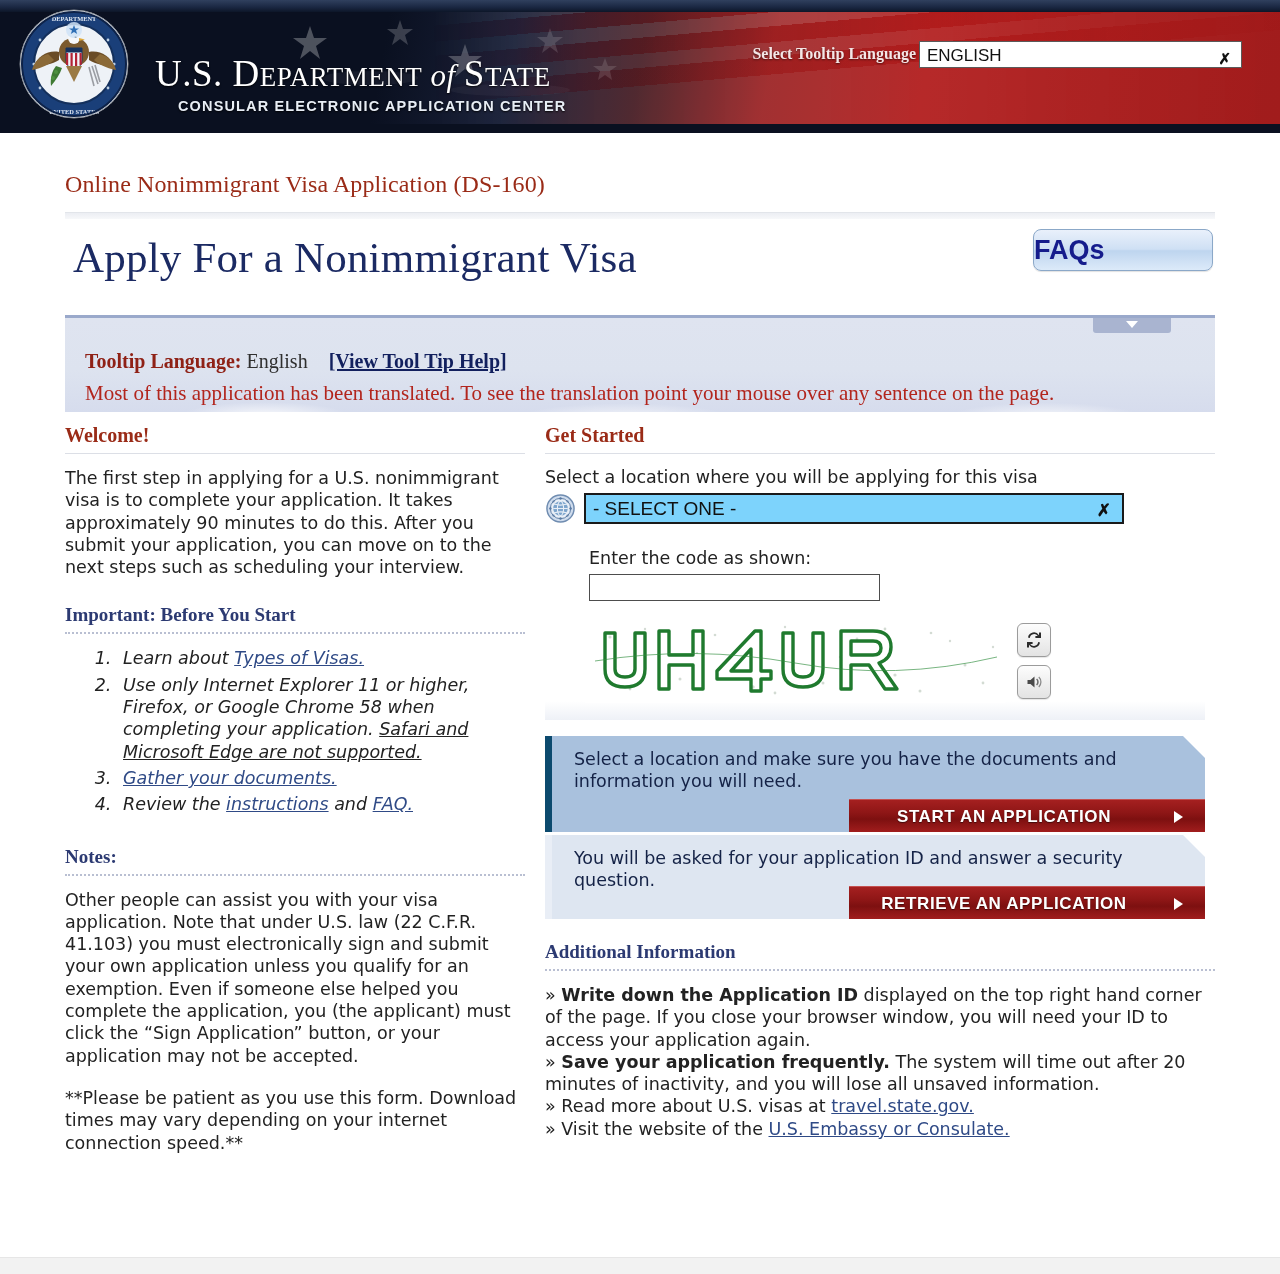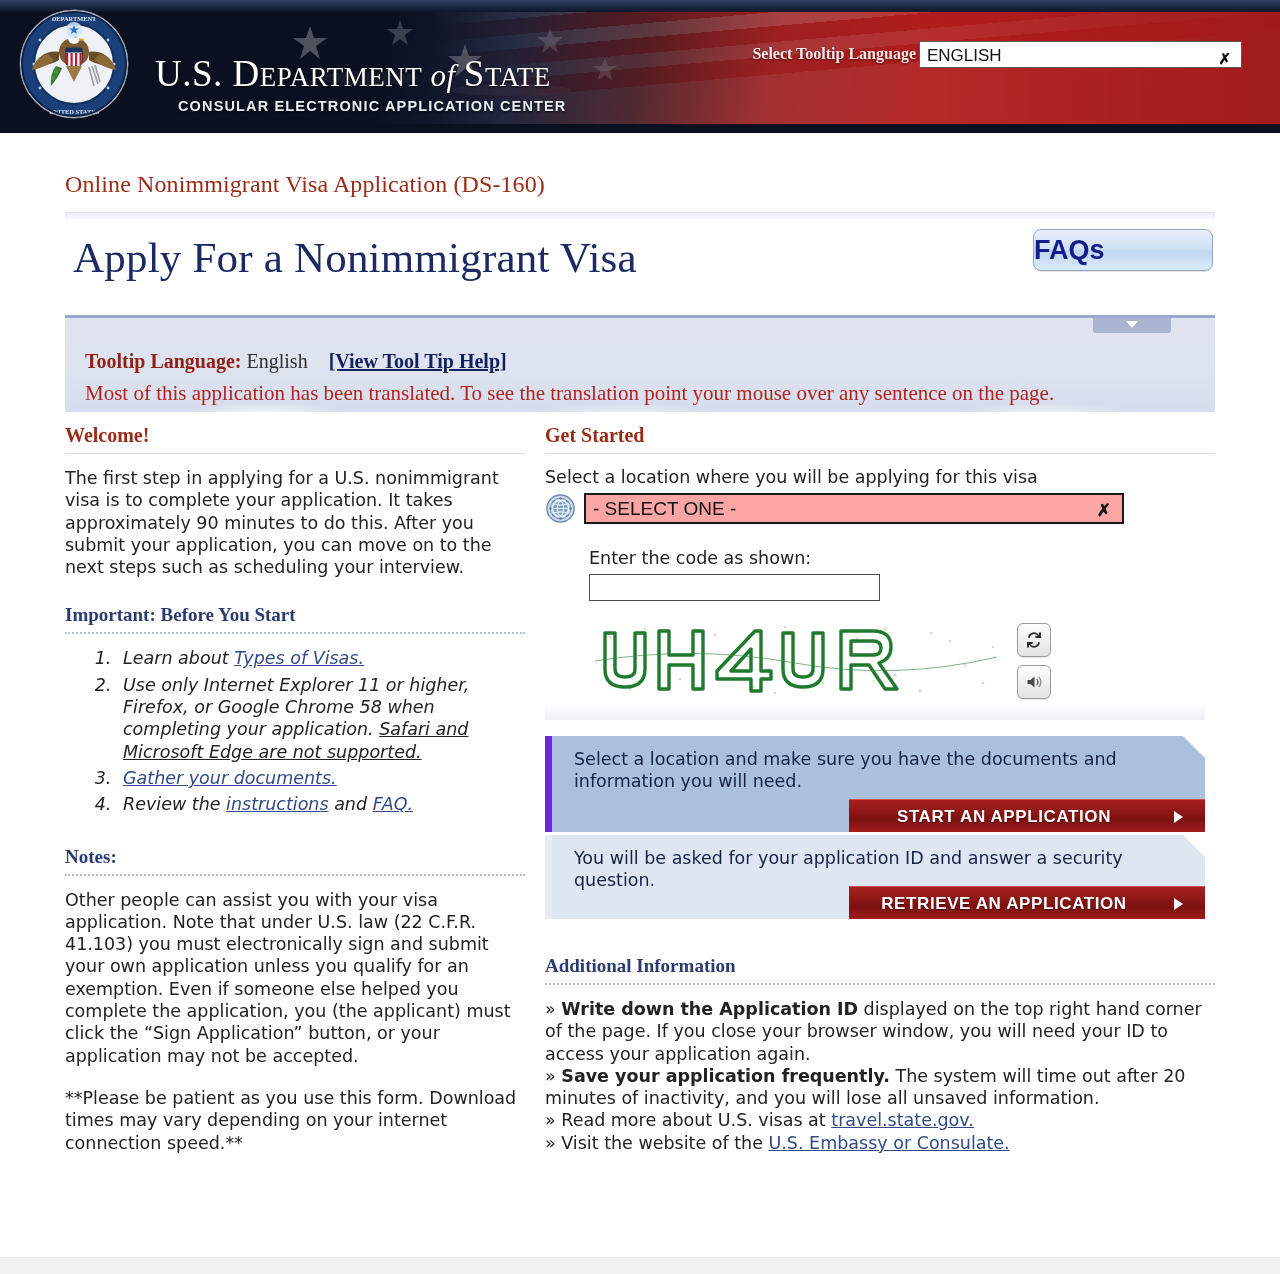--- a/index.html
+++ b/index.html
@@ -323,21 +323,21 @@
   }
   .select-row {
     display: flex;
     align-items: center;
     gap: 8px;
   }
   .globe-icon { width: 31px; height: 31px; flex: 0 0 31px; }
   .location-select {
     position: relative;
     width: 540px; height: 31px;
-    background: #fca5a5;
+    background: #7dd3fc;
     border: 2px solid #1a1a1a;
     box-sizing: border-box;
     font-family: "Liberation Sans", sans-serif;
     font-size: 19px;
     color: #111;
     padding-left: 7px;
     line-height: 28px;
     cursor: pointer;
   }
   .location-select .chev {
@@ -394,21 +394,21 @@
   
   .panel {
     position: relative;
     width: 660px;
     box-sizing: border-box;
     clip-path: polygon(0 0, calc(100% - 22px) 0, 100% 22px, 100% 100%, 0 100%);
   }
   .panel-a {
     background: #a9c1dd;
     margin-top: 16px;
-    border-left: 7px solid #6d28d9;
+    border-left: 7px solid #0c4a6e;
     height: 96px;
   }
   .panel-b {
     background: #dee6f1;
     margin-top: 3px;
     border-left: 7px solid #e9eef6;
     height: 84px;
   }
   .panel-text {
     font-family: "DejaVu Sans", sans-serif;
@@ -439,21 +439,21 @@
   .action-btn .arrow {
     position: absolute;
     right: 22px; top: 11px;
     width: 0; height: 0;
     border-top: 6px solid transparent;
     border-bottom: 6px solid transparent;
     border-left: 9px solid #ffffff;
   }
 
   
-  .addl-wrap { margin-top: 36px; }
+  .addl-wrap { margin-top: 22px; }
   .addl-list {
     font-family: "DejaVu Sans", sans-serif;
     font-size: 17.5px;
     line-height: 22.3px;
     color: #222222;
   }
   .addl-list .raq { font-weight: normal; }
   .addl-list b { font-weight: bold; }
 
   .bottom-strip {

